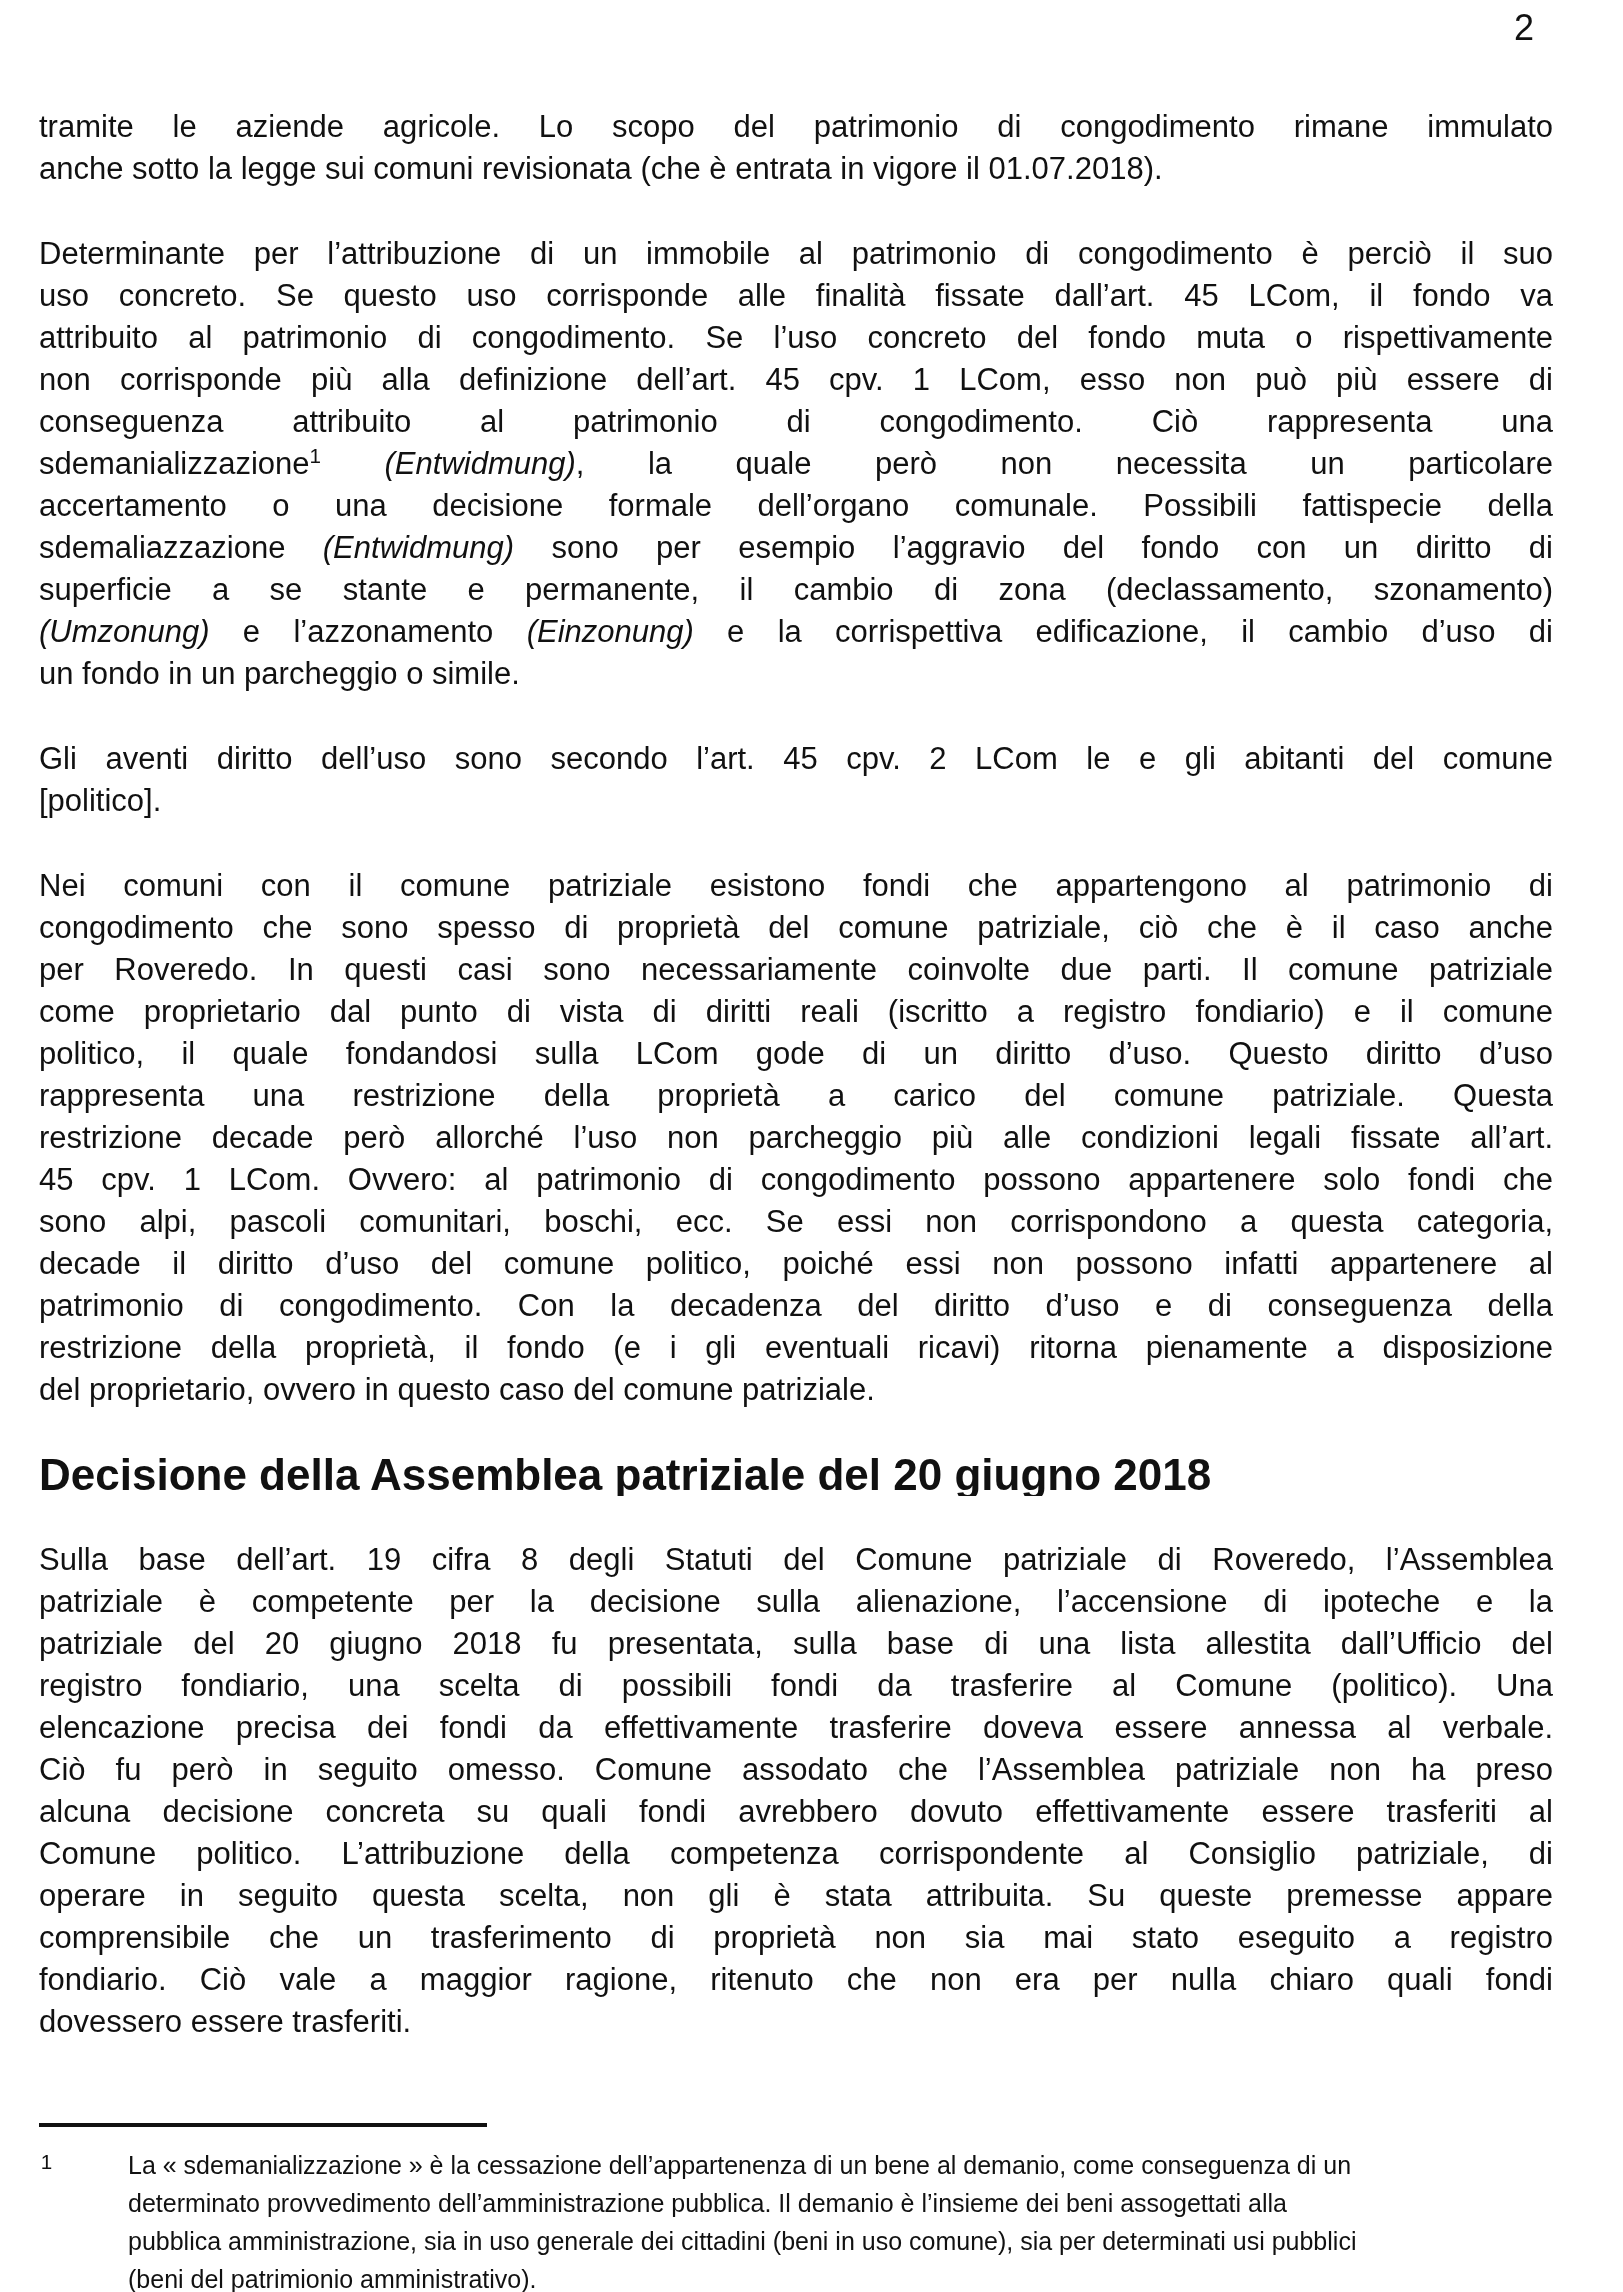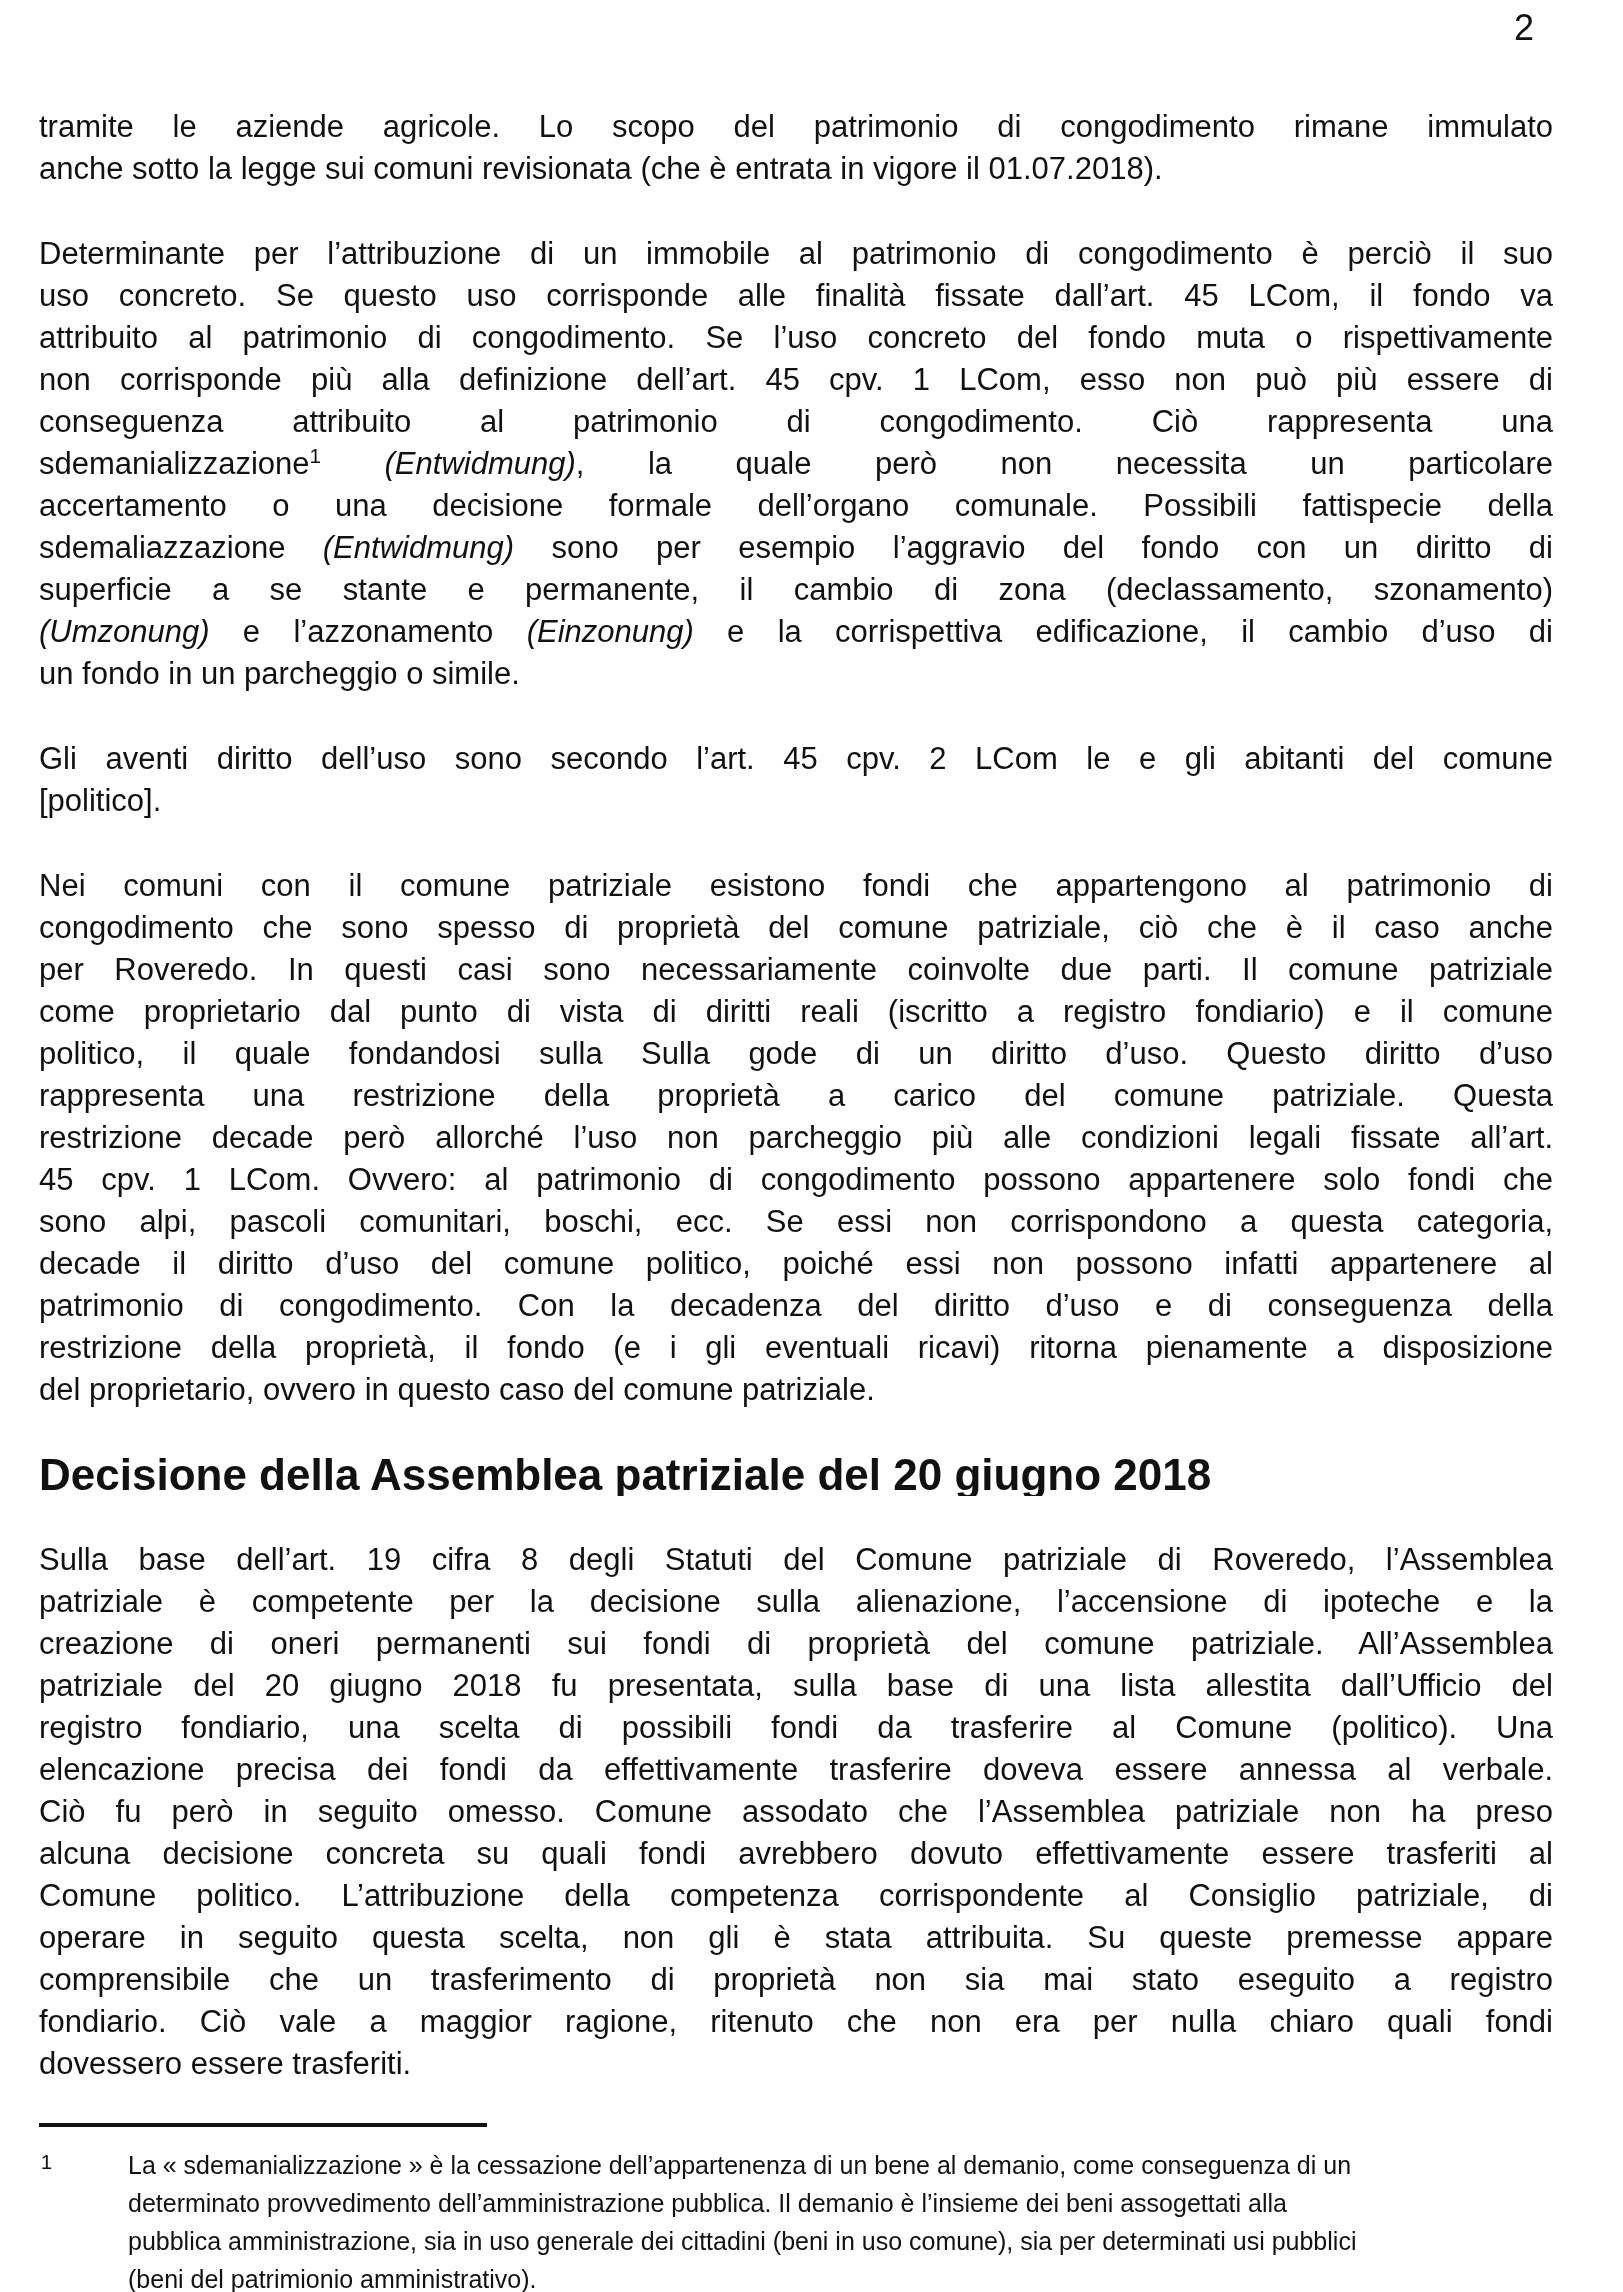--- a/index.html
+++ b/index.html
@@ -102,37 +102,36 @@
     </div>
     <div class="block">
       <div class="line"><span>Gli aventi diritto dell’uso sono secondo l’art. 45 cpv. 2 LCom le e gli abitanti del comune</span></div>
       <div class="line last"><span>[politico].</span></div>
     </div>
     <div class="block">
       <div class="line"><span>Nei comuni con il comune patriziale esistono fondi che appartengono al patrimonio di</span></div>
       <div class="line"><span>congodimento che sono spesso di proprietà del comune patriziale, ciò che è il caso anche</span></div>
       <div class="line"><span>per Roveredo. In questi casi sono necessariamente coinvolte due parti. Il comune patriziale</span></div>
       <div class="line"><span>come proprietario dal punto di vista di diritti reali (iscritto a registro fondiario) e il comune</span></div>
-      <div class="line"><span>politico, il quale fondandosi sulla Sulla gode di un diritto d’uso. Questo diritto d’uso</span></div>
+      <div class="line"><span>politico, il quale fondandosi sulla LCom gode di un diritto d’uso. Questo diritto d’uso</span></div>
       <div class="line"><span>rappresenta una restrizione della proprietà a carico del comune patriziale. Questa</span></div>
       <div class="line"><span>restrizione decade però allorché l’uso non parcheggio più alle condizioni legali fissate all’art.</span></div>
       <div class="line"><span>45 cpv. 1 LCom. Ovvero: al patrimonio di congodimento possono appartenere solo fondi che</span></div>
       <div class="line"><span>sono alpi, pascoli comunitari, boschi, ecc. Se essi non corrispondono a questa categoria,</span></div>
       <div class="line"><span>decade il diritto d’uso del comune politico, poiché essi non possono infatti appartenere al</span></div>
       <div class="line"><span>patrimonio di congodimento. Con la decadenza del diritto d’uso e di conseguenza della</span></div>
       <div class="line"><span>restrizione della proprietà, il fondo (e i gli eventuali ricavi) ritorna pienamente a disposizione</span></div>
       <div class="line last"><span>del proprietario, ovvero in questo caso del comune patriziale.</span></div>
     </div>
     <div class="block heading">
       <div class="line last"><span>Decisione della Assemblea patriziale del 20 giugno 2018</span></div>
     </div>
     <div class="block">
       <div class="line"><span>Sulla base dell’art. 19 cifra 8 degli Statuti del Comune patriziale di Roveredo, l’Assemblea</span></div>
       <div class="line"><span>patriziale è competente per la decisione sulla alienazione, l’accensione di ipoteche e la</span></div>
-      <div class="line"><span>creazione di oneri permanenti sui fondi di proprietà del comune patriziale. All’Assemblea</span></div>
       <div class="line"><span>patriziale del 20 giugno 2018 fu presentata, sulla base di una lista allestita dall’Ufficio del</span></div>
       <div class="line"><span>registro fondiario, una scelta di possibili fondi da trasferire al Comune (politico). Una</span></div>
       <div class="line"><span>elencazione precisa dei fondi da effettivamente trasferire doveva essere annessa al verbale.</span></div>
       <div class="line"><span>Ciò fu però in seguito omesso. Comune assodato che l’Assemblea patriziale non ha preso</span></div>
       <div class="line"><span>alcuna decisione concreta su quali fondi avrebbero dovuto effettivamente essere trasferiti al</span></div>
       <div class="line"><span>Comune politico. L’attribuzione della competenza corrispondente al Consiglio patriziale, di</span></div>
       <div class="line"><span>operare in seguito questa scelta, non gli è stata attribuita. Su queste premesse appare</span></div>
       <div class="line"><span>comprensibile che un trasferimento di proprietà non sia mai stato eseguito a registro</span></div>
       <div class="line"><span>fondiario. Ciò vale a maggior ragione, ritenuto che non era per nulla chiaro quali fondi</span></div>
       <div class="line last"><span>dovessero essere trasferiti.</span></div>

